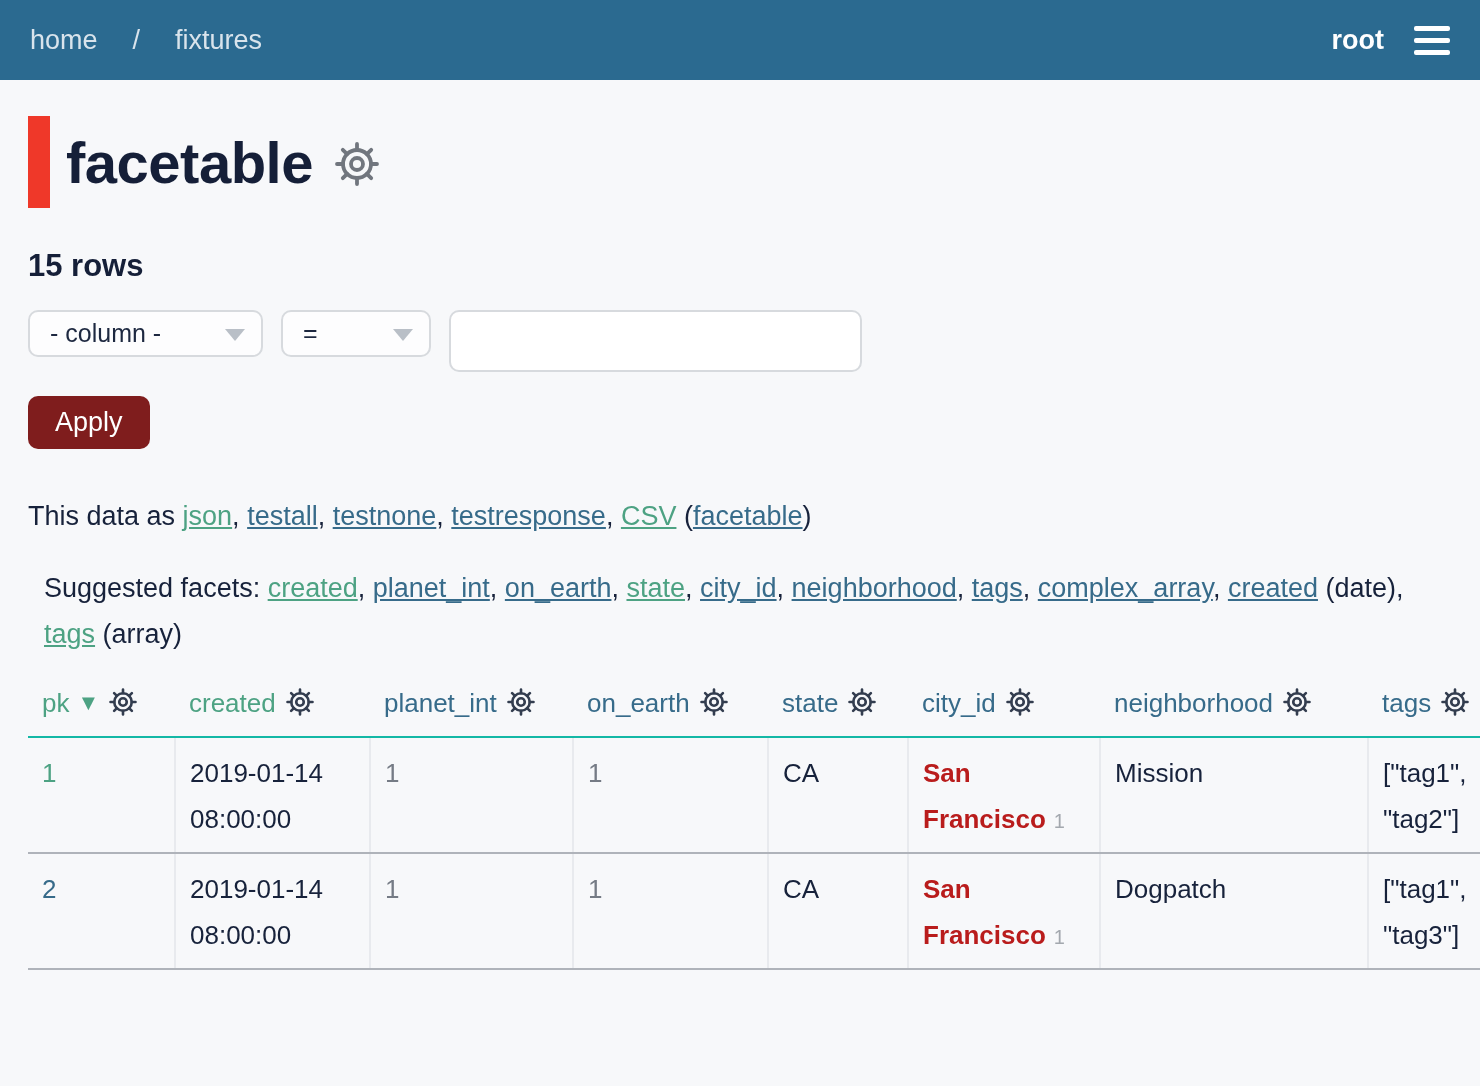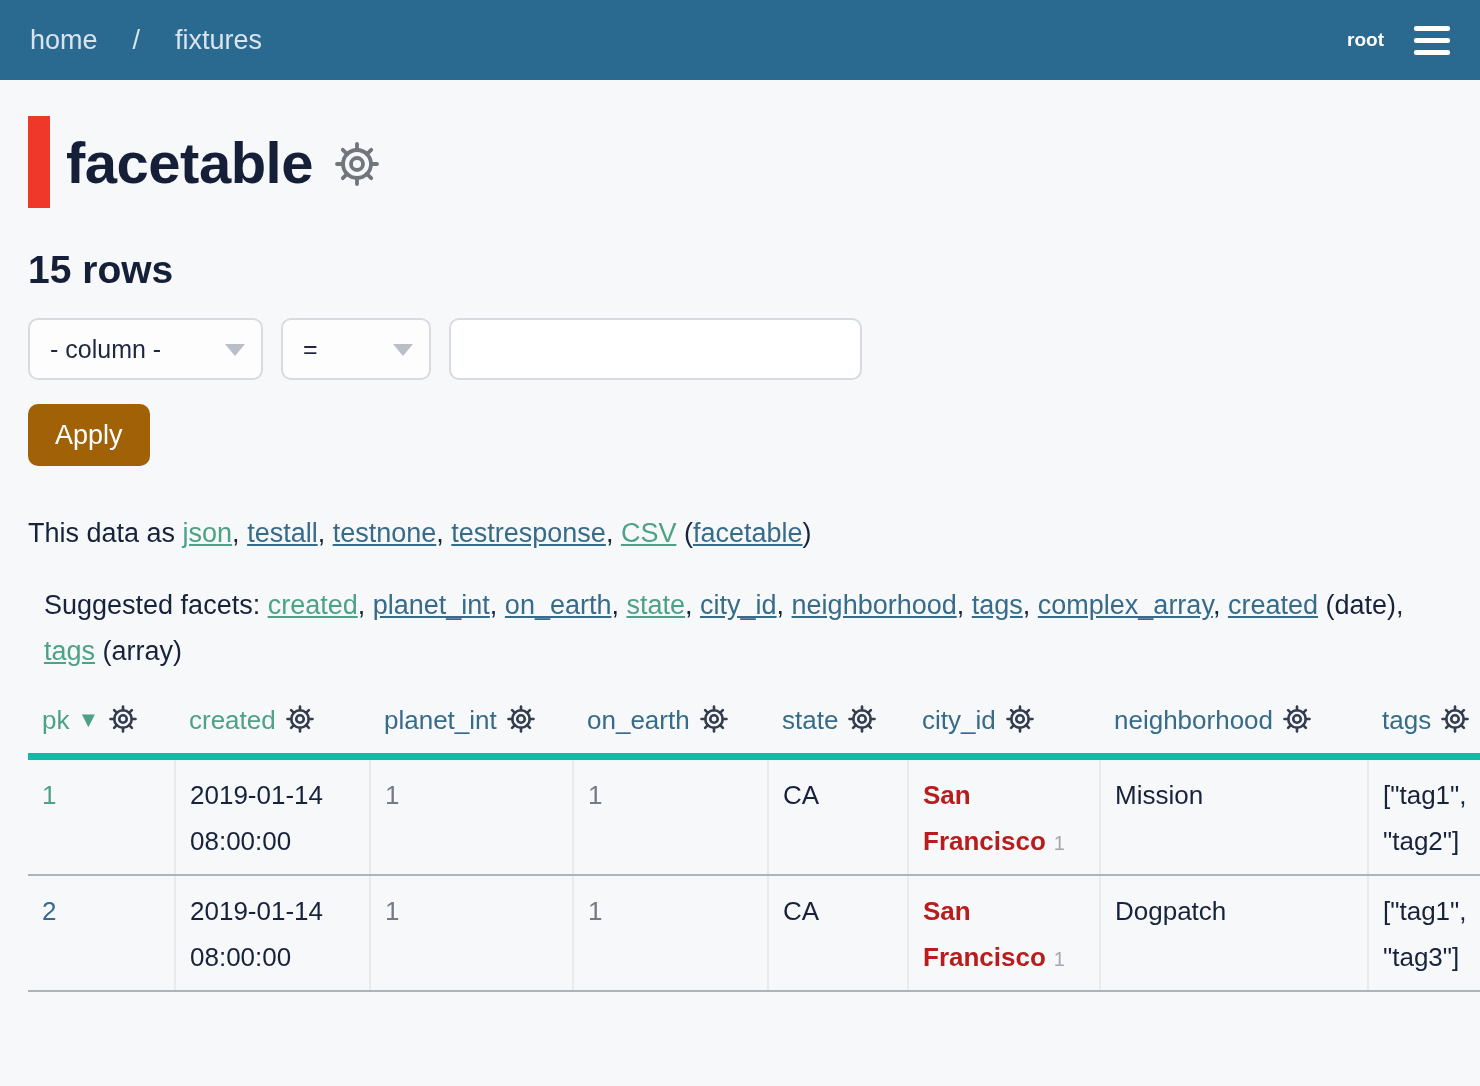--- a/index.html
+++ b/index.html
@@ -9,52 +9,52 @@
     background:#f7f8fa;
     font-family:"Liberation Sans","DejaVu Sans",sans-serif;
     color:#17223b;
   }
   
   .navbar { height:80px; background:#2b6a90; display:flex; align-items:center; padding:0 30px; }
   .breadcrumb { font-size:27px; color:#d9e4ec; display:flex; align-items:center;gap:24px; }
   .breadcrumb .crumb { color:#d9e4ec; text-decoration:none; cursor:pointer; }
   .breadcrumb .sep { margin:0 11px; color:#d9e4ec; }
   .navbar-right { margin-left:auto; display:flex; align-items:center; gap:30px; }
-  .navbar-user { color:#ffffff; font-weight:bold; font-size:19px; }
+  .navbar-user { color:#ffffff; font-weight:bold; font-size:27px; }
   .hamburger { display:flex; flex-direction:column; gap:7px; cursor:pointer; padding:4px 0; }
   .hamburger .bar { width:36px; height:5px; background:#ffffff; border-radius:2px; }
   
   .content { padding:0 28px; }
   .title-row { margin-top:36px; display:flex; align-items:center; }
   .red-bar { width:22px; height:92px; background:#ef3829; margin-right:16px; }
   .page-title { font-size:58px; font-weight:bold; color:#151f38; letter-spacing:-0.5px; }
   .title-gear { margin-left:20px; color:#71767e; margin-top:8px; cursor:pointer; }
   .meta-line { margin-top:30px; font-size:27px; line-height:34px; }
   a.green, span.green { color:#4da283; }
   a.blue, span.blue { color:#376b8a; }
   a.underline { text-decoration:underline; cursor:pointer; }
   a { cursor:pointer; }
   .dot { margin:0 10px; }
-  .row-count { margin-top:40px; font-size:39px; font-weight:bold; color:#151f38; }
+  .row-count { margin-top:40px; font-size:31px; font-weight:bold; color:#151f38; }
   
   .filter-row { margin-top:26px; display:flex; gap:18px; }
-  .select-box { position:relative; height:62px; background:#fdfdfe; border:2px solid #d7dade; border-radius:10px; display:flex; align-items:center; padding:0 48px 0 20px; font-size:25px; color:#1d2840; cursor:pointer; }
+  .select-box { position:relative; height:47px; background:#fdfdfe; border:2px solid #d7dade; border-radius:10px; display:flex; align-items:center; padding:0 48px 0 20px; font-size:25px; color:#1d2840; cursor:pointer; }
   .select-box .arrow { position:absolute; right:16px; top:50%; margin-top:-5px; width:0; height:0; border-left:10px solid transparent; border-right:10px solid transparent; border-top:12px solid #b9bfc7; }
   .select-column { width:235px; }
   .select-op { width:150px; }
   .filter-input { width:413px; height:62px; border:2px solid #d7dade; border-radius:10px; background:#ffffff; font-size:25px; padding:0 16px; outline:none; color:#1d2840; }
-  .apply-btn { margin-top:24px; display:inline-block; background:#a16207; color:#ffffff; border:none; border-radius:10px; font-size:27px; padding:0 27px; height:62px; line-height:53px; cursor:pointer; }
+  .apply-btn { margin-top:24px; display:inline-block; background:#7f1d1d; color:#ffffff; border:none; border-radius:10px; font-size:27px; padding:0 27px; height:53px; line-height:53px; cursor:pointer; }
   .sql-line { margin-top:32px; font-size:27px; }
   .pencil-icon { color:#4da283; margin-right:10px; font-size:27px; }
   .export-line { margin-top:44px; font-size:27px; line-height:46px; }
   .facets-line { margin-top:26px; font-size:27px; line-height:46px; max-width:1424px; }
   
   .table-wrap { margin-top:24px; }
   table.rows { border-collapse:collapse; table-layout:fixed; width:1500px; font-size:26px; }
-  table.rows th { text-align:left; font-weight:normal; padding:6px 14px 12px 14px; border-bottom:7px solid #14b8a6; white-space:nowrap; }
+  table.rows th { text-align:left; font-weight:normal; padding:6px 14px 12px 14px; border-bottom:2px solid #14b8a6; white-space:nowrap; }
   table.rows td { vertical-align:top; padding:12px 14px 8px 14px; border-bottom:2px solid #afb3ba; line-height:46px; }
   table.rows td:not(:first-child) { border-left:2px solid #e8eaee; }
   .col-link { text-decoration:none; }
   .sort-icon { color:#4da283; font-size:22px; margin-left:8px; vertical-align:2px; }
   .gear { vertical-align:middle; margin-left:9px; color:#333d4f; cursor:pointer; }
   .pk-link { text-decoration:none; cursor:pointer; }
   .cell-num { color:#757b85; }
   .city-link { color:#b91c1c; text-decoration:none; cursor:pointer;font-weight:bold; }
   .count-badge { font-size:20px; color:#a3a8ae; margin-left:8px; }
 </style>

